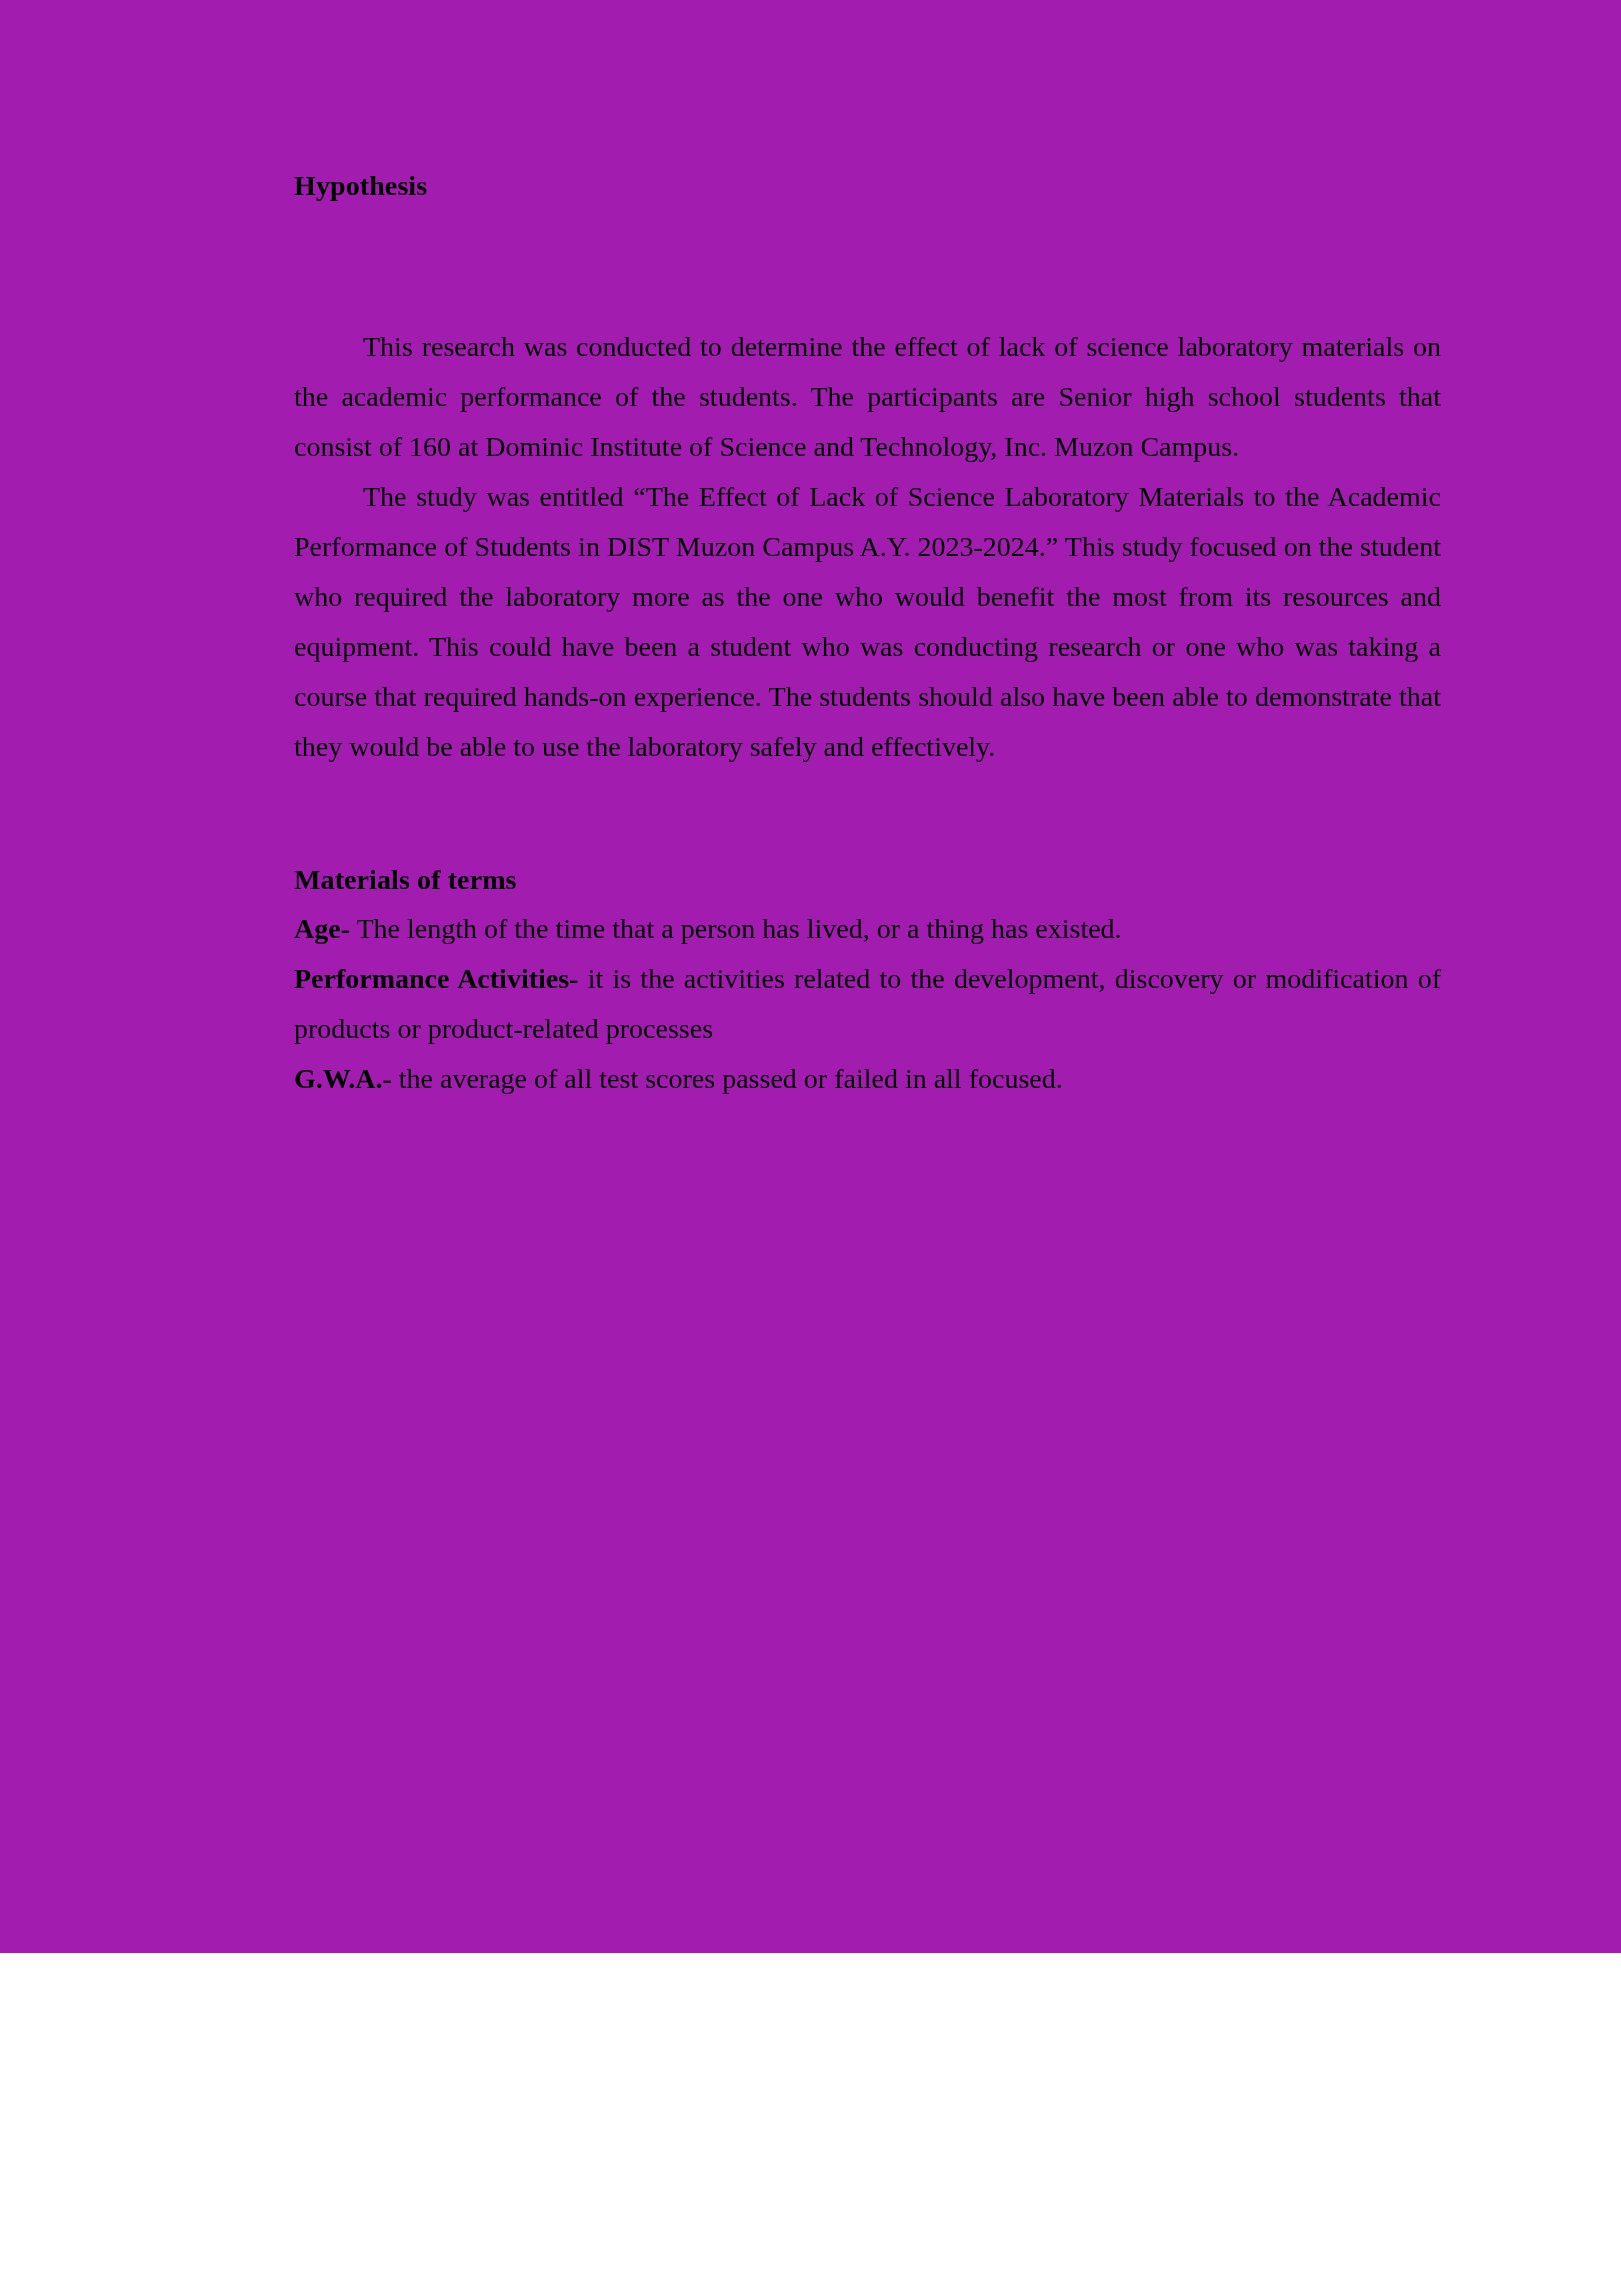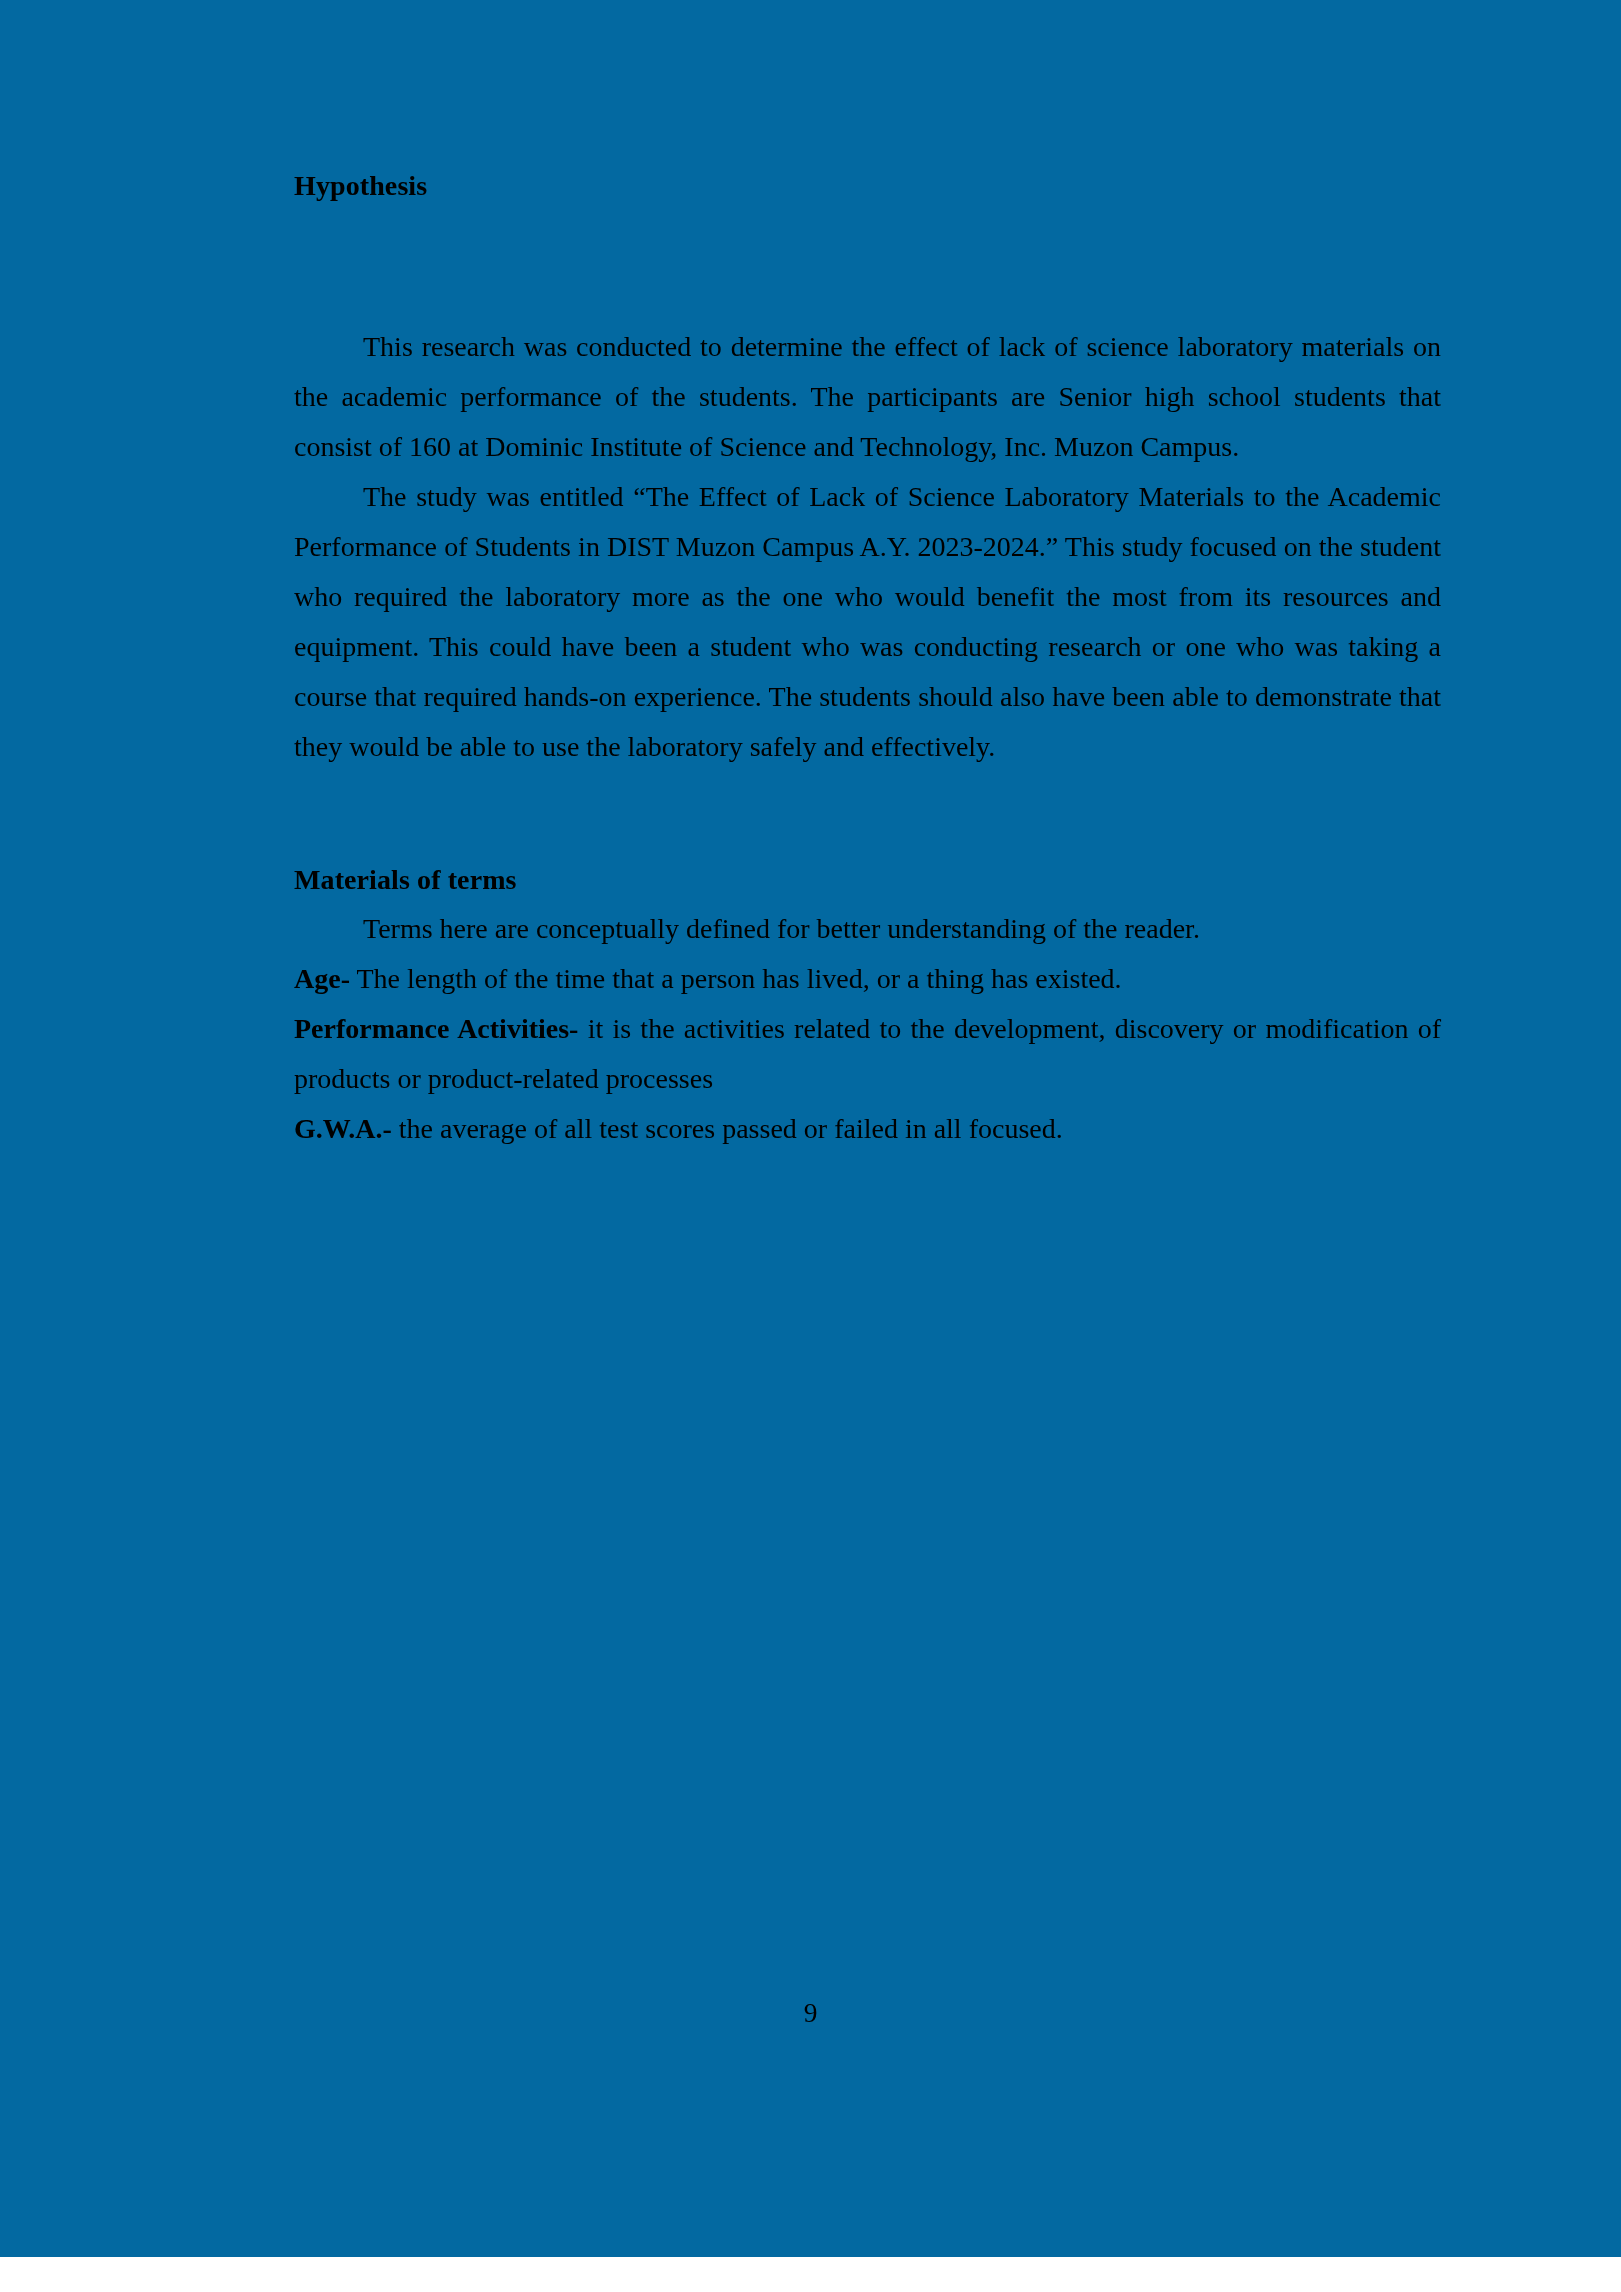--- a/index.html
+++ b/index.html
@@ -7,22 +7,22 @@
     padding: 0;
     background: #ffffff;
   }
   body {
     font-family: "Liberation Serif", "DejaVu Serif", serif;
     color: #000000;
   }
   .page {
     position: relative;
     width: 1621px;
-    height: 2257px;
-    background: #0369a1;
+    height: 1953px;
+    background: #a21caf;
     overflow: hidden;
   }
   .content {
     position: absolute;
     left: 294px;
     top: 172px;
     width: 1147px;
   }
   .heading {
     font-size: 28px;
@@ -84,21 +84,20 @@
     <p class="para indent">This research was conducted to determine the effect of lack of science laboratory materials on the academic performance of the students. The participants are Senior high school students that consist of 160 at Dominic Institute of Science and Technology, Inc. Muzon Campus.</p>
 
     <p class="para indent">The study was entitled “The Effect of Lack of Science Laboratory Materials to the Academic Performance of Students in DIST Muzon Campus A.Y. 2023-2024.” This study focused on the student who required the laboratory more as the one who would benefit the most from its resources and equipment. This could have been a student who was conducting research or one who was taking a course that required hands-on experience. The students should also have been able to demonstrate that they would be able to use the laboratory safely and effectively.</p>
 
     <div class="gap-xl"></div>
 
     <h2 class="heading">Materials of terms</h2>
 
     <div class="gap-xs"></div>
 
-    <p class="para indent left">Terms here are conceptually defined for better understanding of the reader.</p>
 
     <p class="para noindent left"><span class="term">Age-</span><span> The length of the time that a person has lived, or a thing has existed.</span></p>
 
     <p class="para noindent"><span class="term">Performance Activities-</span><span> it is the activities related to the development, discovery or modification of products or product-related processes</span></p>
 
     <p class="para noindent left"><span class="term">G.W.A.-</span><span> the average of all test scores passed or failed in all focused.</span></p>
 
   </div>
 
   <div class="pagenum">9</div>

